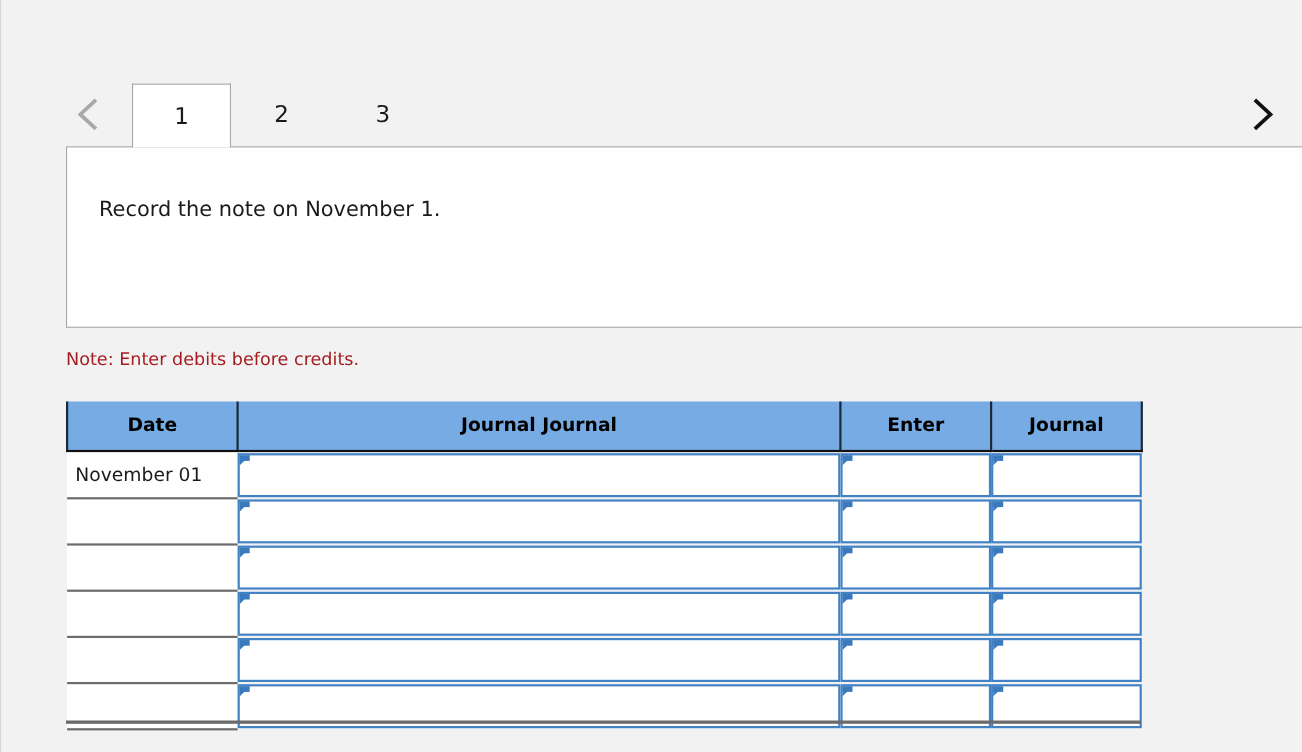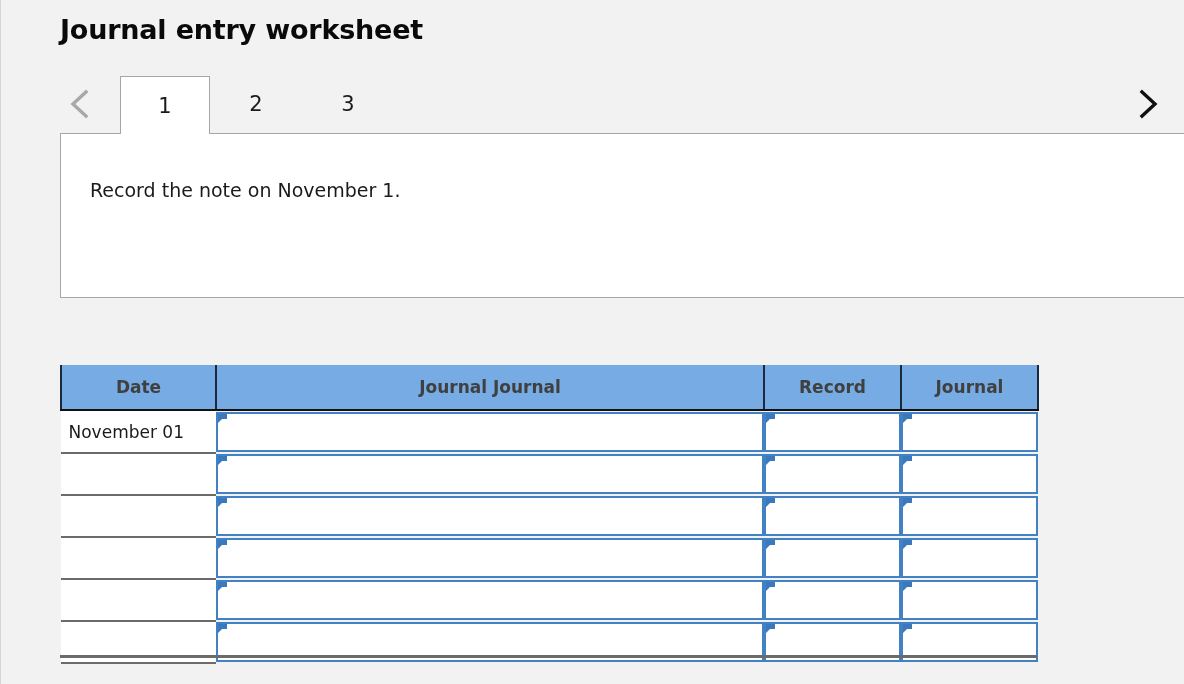--- a/index.html
+++ b/index.html
@@ -129,21 +129,21 @@
     border-collapse: collapse;
     table-layout: fixed;
   }
   .journal col.c-date   { width: 155px; }
   .journal col.c-gj     { width: 548px; }
   .journal col.c-debit  { width: 137px; }
   .journal col.c-credit { width: 137px; }
 
   .journal thead th {
     background: #76abe4;
-    color: #404040;
+    color: #000000;
     font-size: 17px;
     font-weight: bold;
     text-align: center;
     height: 32px;
     padding: 12px;
     border-right: 2px solid #1b2a3a;
     border-bottom: 2px solid #111111;
     box-sizing: border-box;
   }
   .journal thead th:first-child { border-left: 2px solid #1b2a3a; }
@@ -221,21 +221,20 @@
     height: 3px;
     background: #6b6b6b;
   }
 </style>
 </head>
 <body>
 
 <div class="page">
   <div class="inner">
 
-    <div class="worksheet-title">Journal entry worksheet</div>
 
     <div class="tabstrip">
 
       <div class="nav-arrow nav-prev">
         <svg width="26" height="34" viewBox="0 0 26 34" aria-hidden="true">
           <polyline points="19,5 6,17 19,29" fill="none" stroke="#a8a8a8" stroke-width="3.4" stroke-linecap="square"></polyline>
         </svg>
       </div>
 
       <div class="tabs">
@@ -254,33 +253,34 @@
         <svg width="26" height="34" viewBox="0 0 26 34" aria-hidden="true">
           <polyline points="7,5 20,17 7,29" fill="none" stroke="#111111" stroke-width="3.4" stroke-linecap="square"></polyline>
         </svg>
       </div>
     </div>
 
     <div class="prompt-panel">
       <div class="prompt-text">Record the note on November 1.</div>
     </div>
 
+    <div class="note-line">Note: Enter debits before credits.</div>
 
     <table class="journal">
       <colgroup>
         <col class="c-date">
         <col class="c-gj">
         <col class="c-debit">
         <col class="c-credit">
       </colgroup>
       <thead>
         <tr>
           <th>Date</th>
           <th>Journal Journal</th>
-          <th>Record</th>
+          <th>Enter</th>
           <th>Journal</th>
         </tr>
       </thead>
       <tbody>
 
         <tr>
           <td class="date-cell">November 01</td>
           <td class="field-cell">
             <div class="field">
               <span class="marker2"></span>

